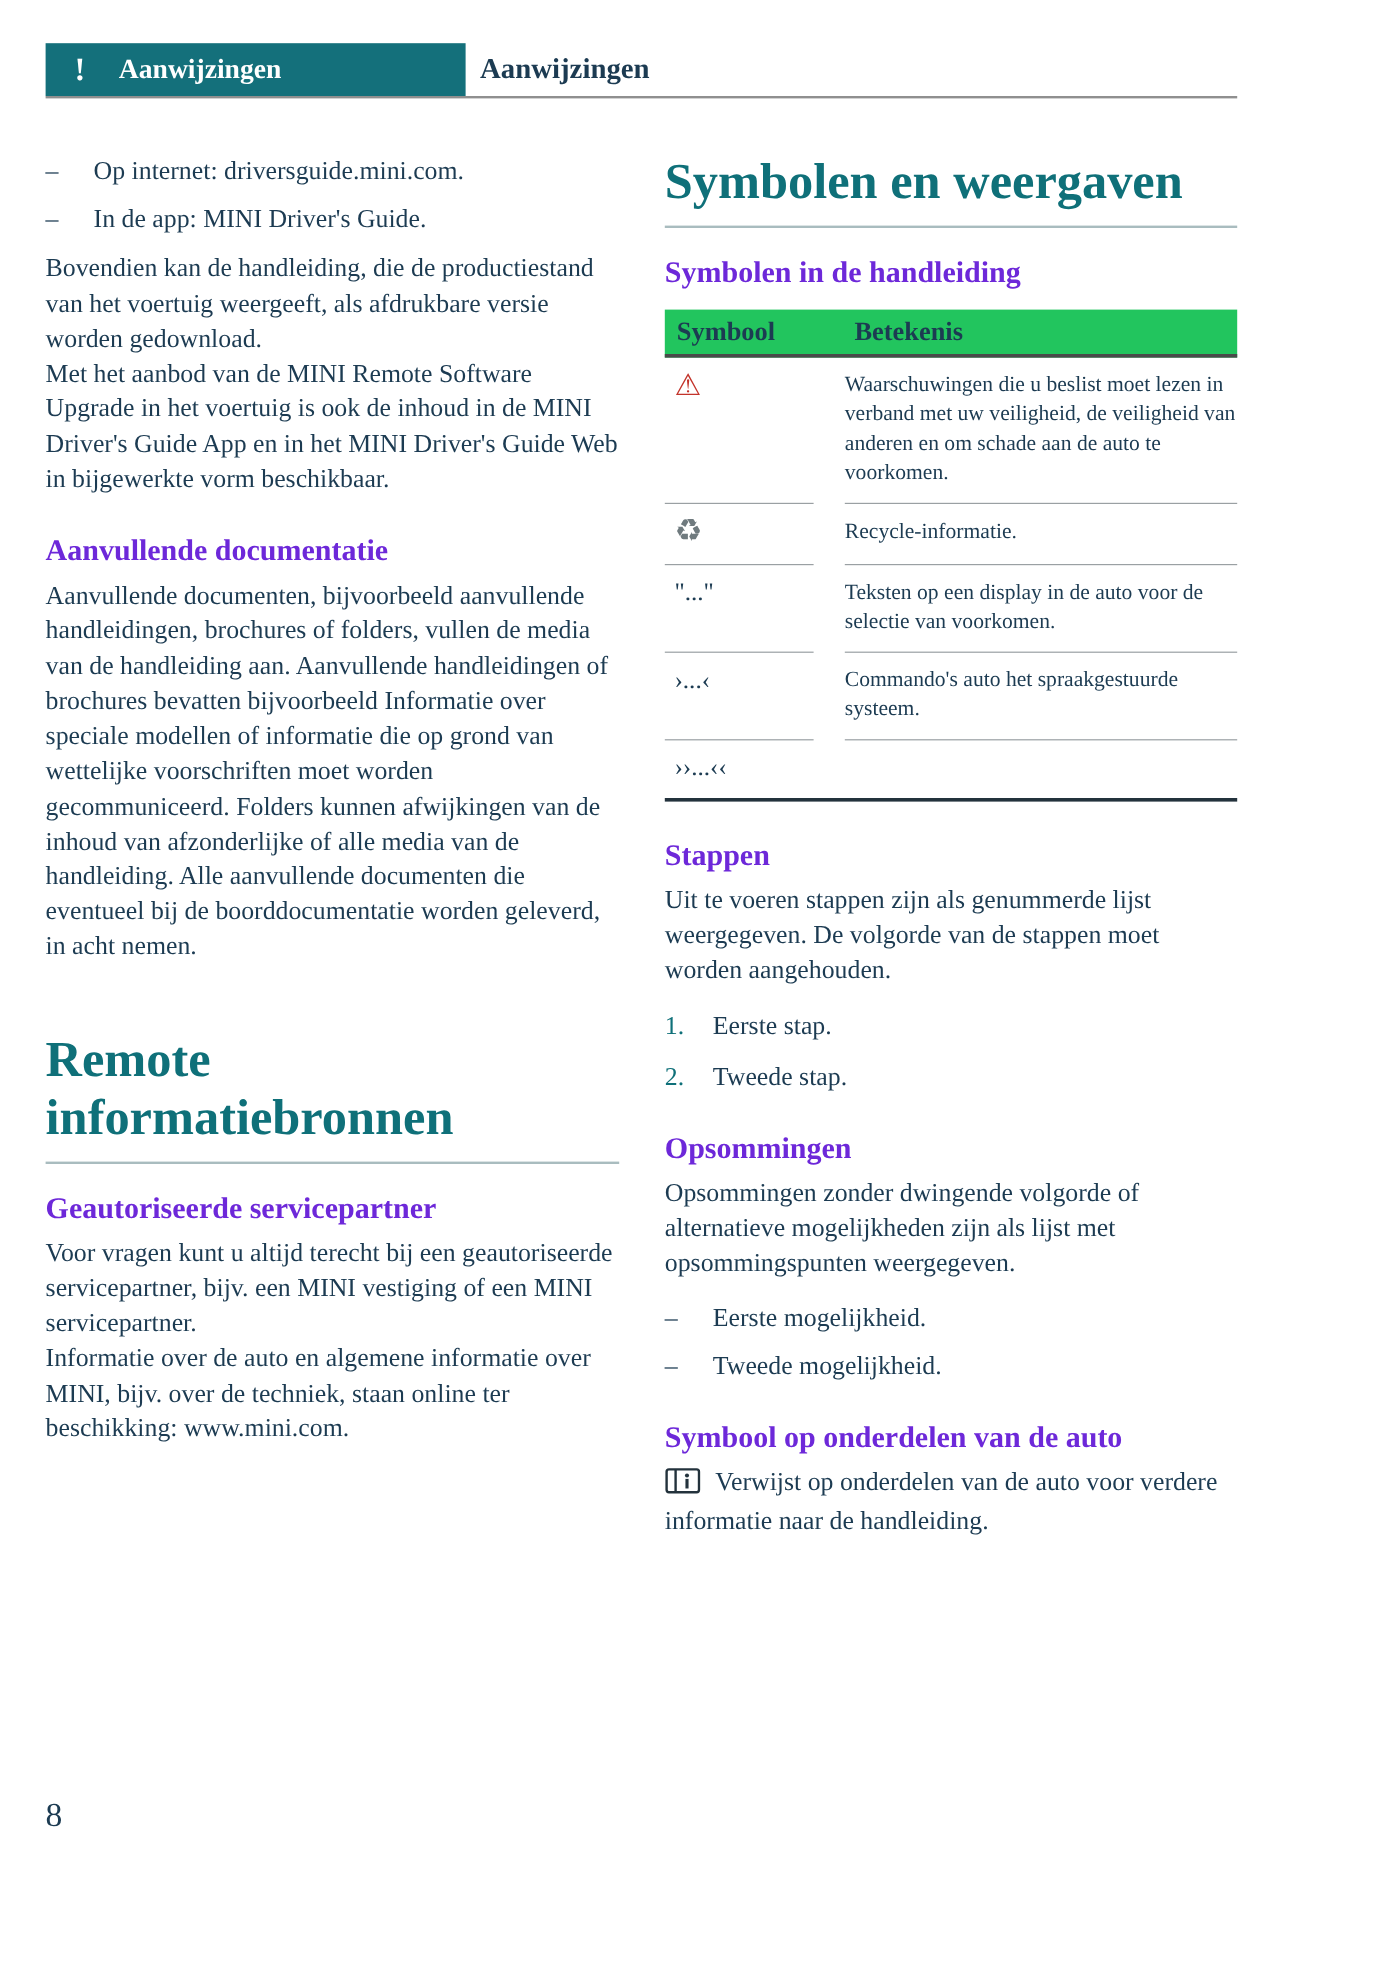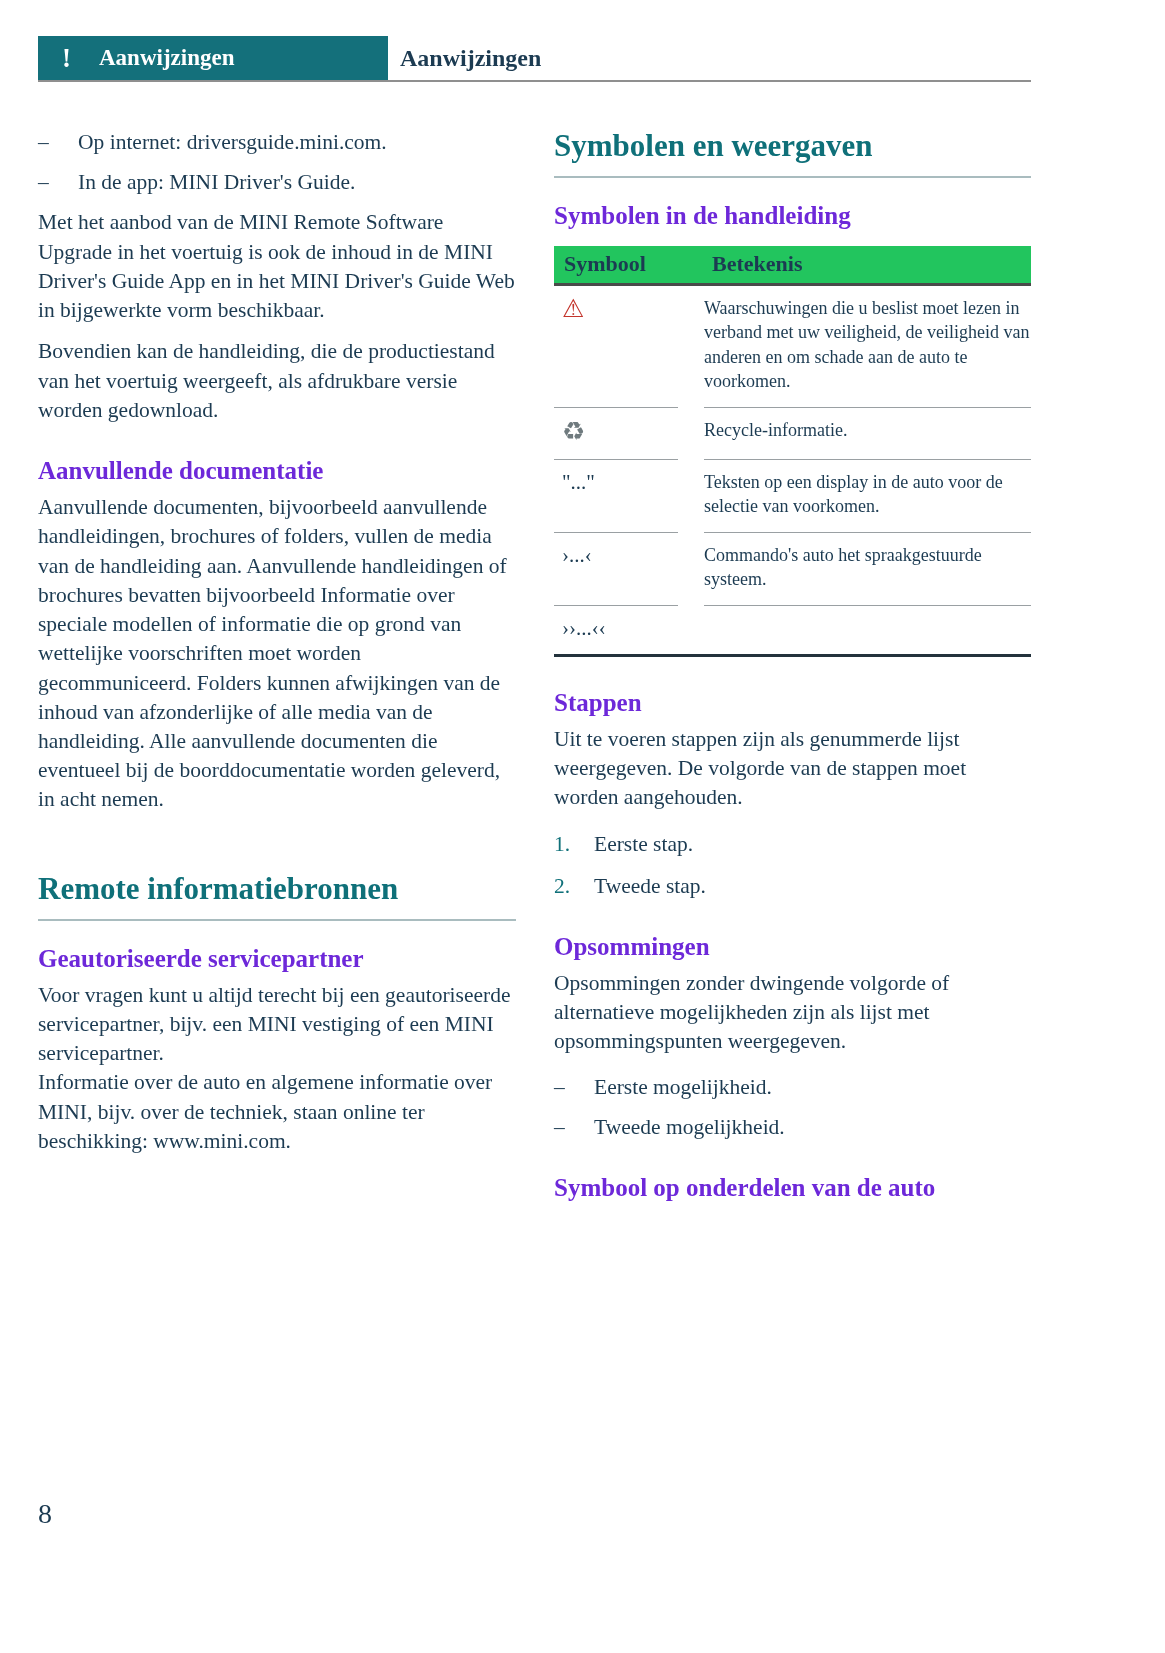--- a/index.html
+++ b/index.html
@@ -24,21 +24,21 @@
   .col-right { flex:1; min-width:0; }
 
   .body { font-size:21.5px; line-height:1.36; margin-top:12px; }
   .body.first { margin-top:0; }
 
   .dash-item { display:flex; font-size:21.5px; line-height:1.36; margin-bottom:11px; }
   .dash-item .dash { width:40px; flex:none; }
   .dash-item .dash-text { flex:1; }
 
   .h-chapter {
-    color:#0f7079; font-size:31px; font-weight:bold;
+    color:#0f7079; font-size:42px; font-weight:bold;
     padding-bottom:12px; border-bottom:2px solid #a9bcbf;
     margin-top:30px; 
   }
   .h-chapter.mt-xl { margin-top:56px; }
   .h-chapter.mt-0 { margin-top:0; }
   .h-section { color:#6d28d9; font-size:25px; font-weight:bold; margin-top:32px; margin-bottom:8px; }
   .h-section.tight { margin-top:24px; }
 
   
   .sym-table { margin-top:16px; border-bottom:3px solid #23323c; }
@@ -83,22 +83,22 @@
 
       <div class="dash-item">
         <span class="dash">–</span>
         <span class="dash-text">Op internet: driversguide.mini.com.</span>
       </div>
       <div class="dash-item">
         <span class="dash">–</span>
         <span class="dash-text">In de app: MINI Driver's Guide.</span>
       </div>
 
+      <p class="body">Bovendien kan de handleiding, die de productiestand van het voertuig weergeeft, als afdrukbare versie worden gedownload.</p>
       <p class="body first">Met het aanbod van de MINI Remote Software Upgrade in het voertuig is ook de inhoud in de MINI Driver's Guide App en in het MINI Driver's Guide Web in bijgewerkte vorm beschikbaar.</p>
-      <p class="body">Bovendien kan de handleiding, die de productiestand van het voertuig weergeeft, als afdrukbare versie worden gedownload.</p>
 
       <h3 class="h-section">Aanvullende documentatie</h3>
       <p class="body first">Aanvullende documenten, bijvoorbeeld aanvullende handleidingen, brochures of folders, vullen de media van de handleiding aan. Aanvullende handleidingen of brochures bevatten bijvoorbeeld Informatie over speciale modellen of informatie die op grond van wettelijke voorschriften moet worden gecommuniceerd. Folders kunnen afwijkingen van de inhoud van afzonderlijke of alle media van de handleiding. Alle aanvullende documenten die eventueel bij de boorddocumentatie worden geleverd, in acht nemen.</p>
 
       <h2 class="h-chapter mt-xl">Remote informatiebronnen</h2>
 
       <h3 class="h-section tight">Geautoriseerde servicepartner</h3>
       <p class="body first">Voor vragen kunt u altijd terecht bij een geautoriseerde servicepartner, bijv. een MINI vestiging of een MINI servicepartner.</p>
 
       <p class="body first">Informatie over de auto en algemene informatie over MINI, bijv. over de techniek, staan online ter beschikking: www.mini.com.</p>
@@ -174,19 +174,29 @@
           <span class="dash">–</span>
           <span class="dash-text">Eerste mogelijkheid.</span>
         </div>
         <div class="dash-item">
           <span class="dash">–</span>
           <span class="dash-text">Tweede mogelijkheid.</span>
         </div>
       </div>
 
       <h3 class="h-section">Symbool op onderdelen van de auto</h3>
+      <p class="body first">
+        <span class="booklet-icon">
+          <svg width="30" height="22" viewBox="0 0 30 22" aria-hidden="true">
+            <rect x="1.5" y="1.5" width="27" height="19" rx="2" fill="none" stroke="#23323c" stroke-width="2"></rect>
+            <line x1="9" y1="1.5" x2="9" y2="20.5" stroke="#23323c" stroke-width="2"></line>
+            <circle cx="18.5" cy="6.6" r="1.7" fill="#23323c"></circle>
+            <rect x="17.2" y="9.4" width="2.6" height="8" fill="#23323c"></rect>
+          </svg>
+        </span><span>Verwijst op onderdelen van de auto voor verdere informatie naar de handleiding.</span>
+      </p>
 
     </div>
   </div>
 
   <div class="page-number">8</div>
 
 </div>
 
 </body></html>

